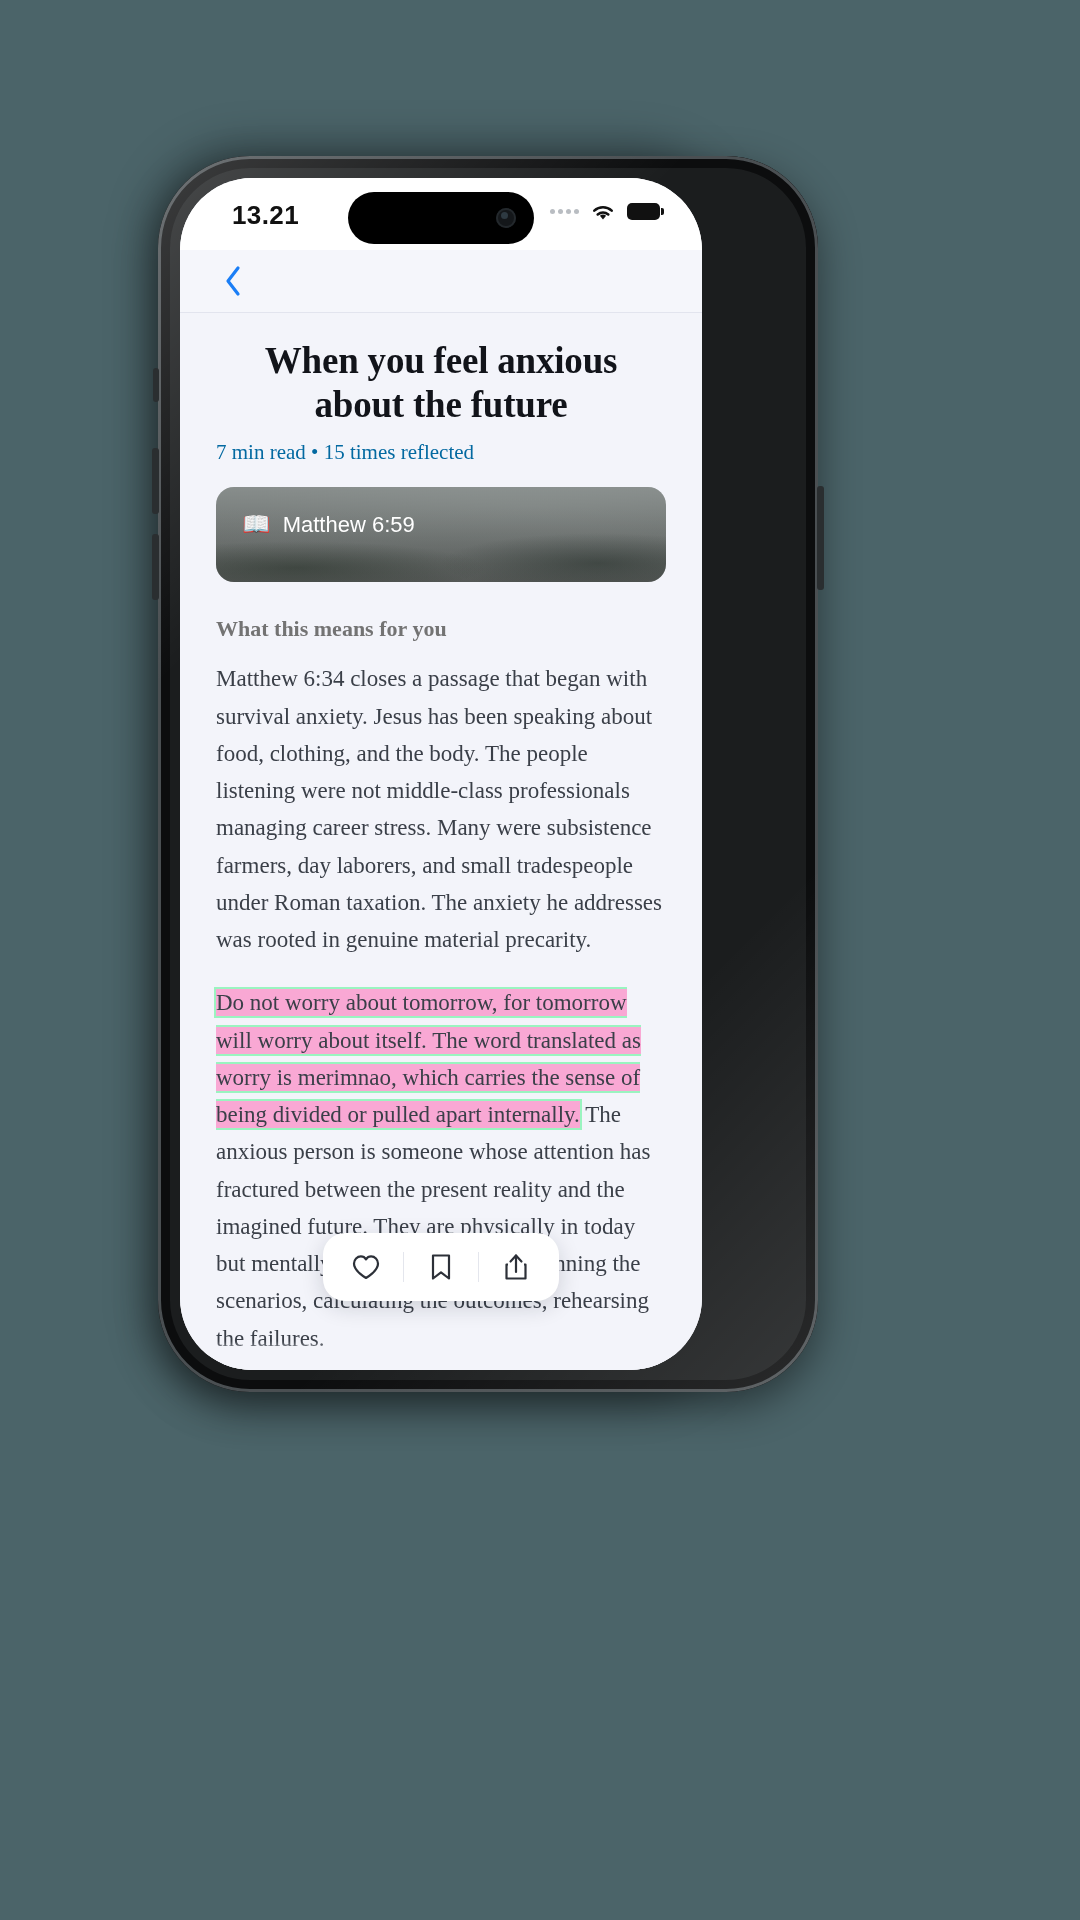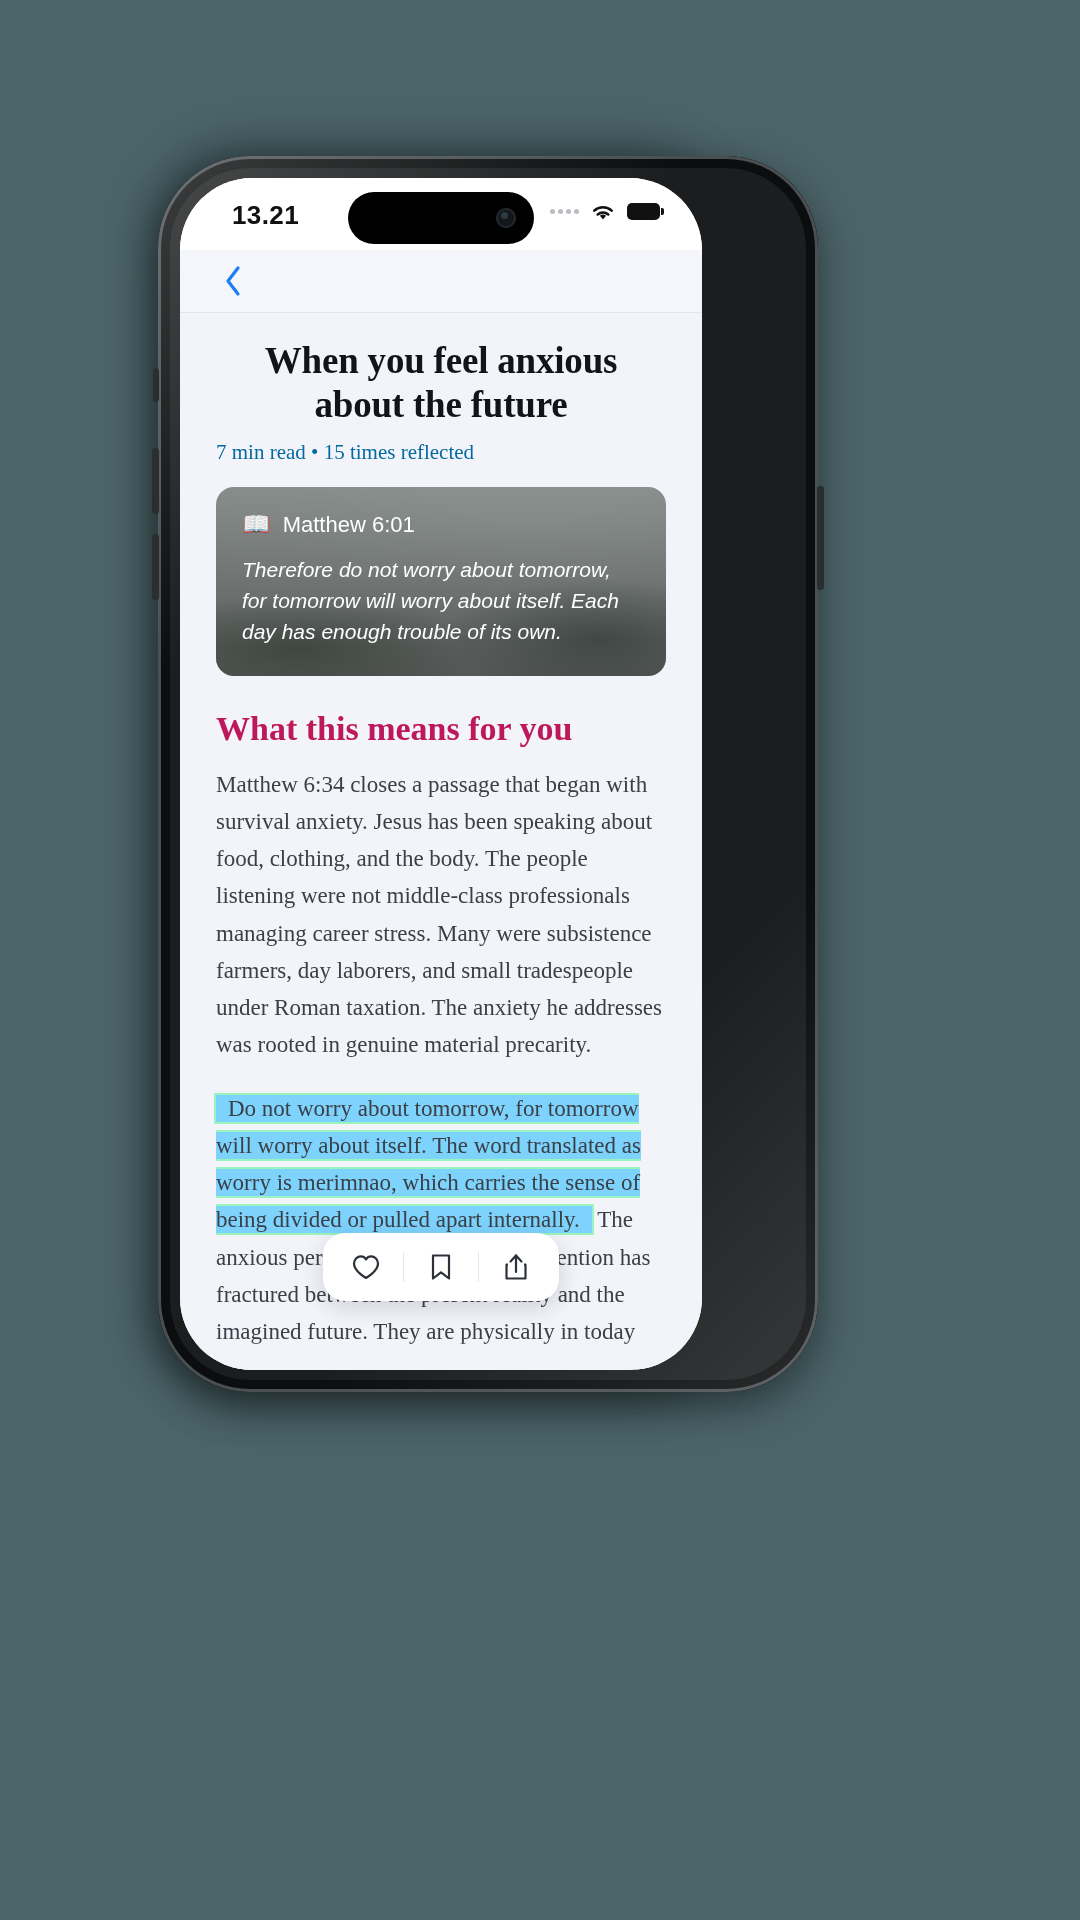--- a/index.html
+++ b/index.html
@@ -227,36 +227,36 @@
     font-family: "Liberation Sans", sans-serif;
     font-style: italic;
     font-size: 21px;
     line-height: 1.48;
     color: #ffffff;
   }
 
   .section-h {
     font-family: "Liberation Serif", serif;
     font-weight: 700;
-    font-size: 34px;
-    color: #be185d;
+    font-size: 22px;
+    color: #737373;
     margin: 0 0 18px 0;
   }
 
   .para {
     font-family: "Liberation Serif", serif;
     font-size: 23px;
     line-height: 1.62;
     color: #3a3f48;
     margin: 0 0 26px 0;
   }
 
   .para .hl {
-    background: #7dd3fc;
-    padding: 1px 12px;
+    background: #f9a8d4;
+    padding: 1px 0;
     box-shadow: 0 0 0 2px #9af4c0;
   }
 
   
   .action-bar {
     position: absolute;
     left: 50%;
     transform: translateX(-50%);
     bottom: 70px;
     display: flex;
@@ -333,23 +333,22 @@
 
       <div class="content">
 
         <h1 class="article-title">When you feel anxious about the future</h1>
 
         <div class="meta">7 min read • 15 times reflected</div>
 
         <div class="verse-card">
           <div class="verse-ref">
             <span class="emoji">📖</span>
-            <span>Matthew 6:01</span>
+            <span>Matthew 6:59</span>
           </div>
-          <div class="verse-text">Therefore do not worry about tomorrow, for tomorrow will worry about itself. Each day has enough trouble of its own.</div>
         </div>
 
         <h2 class="section-h">What this means for you</h2>
 
         <p class="para">Matthew 6:34 closes a passage that began with survival anxiety. Jesus has been speaking about food, clothing, and the body. The people listening were not middle-class professionals managing career stress. Many were subsistence farmers, day laborers, and small tradespeople under Roman taxation. The anxiety he addresses was rooted in genuine material precarity.</p>
 
         <p class="para"><span class="hl">Do not worry about tomorrow, for tomorrow will worry about itself. The word translated as worry is merimnao, which carries the sense of being divided or pulled apart internally.</span><span> The anxious person is someone whose attention has fractured between the present reality and the imagined future. They are physically in today but mentally already in tomorrow, running the scenarios, calculating the outcomes, rehearsing the failures.</span></p>
 
         <div class="action-bar">
           <div class="action-btn">

